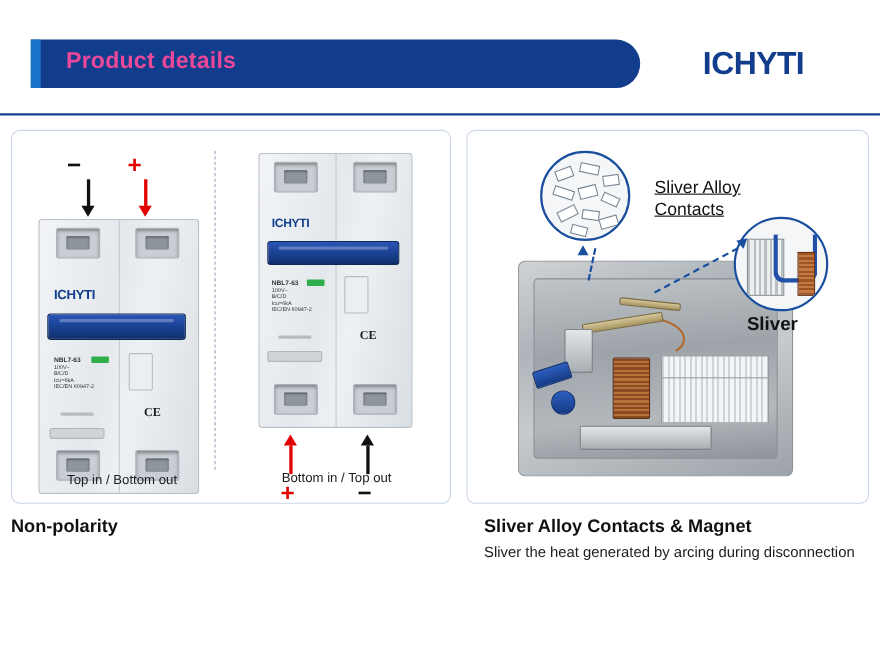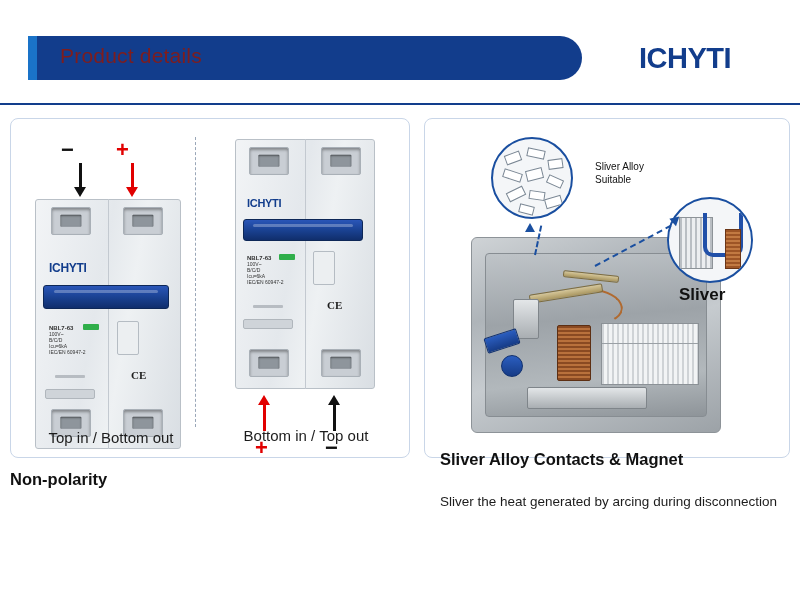--- a/index.html
+++ b/index.html
@@ -23,21 +23,21 @@
     position:absolute; left:28px; top:36px; width:554px; height:44px;
     background:#123d8c;
     border-radius: 0 22px 22px 0;
   }
   .header-accent {
     position:absolute; left:28px; top:36px; width:9px; height:44px;
     background:#1a73c8;
   }
   .header-title {
     position:absolute; left:60px; top:44px;
-    font-size:21px; font-weight:normal; color:#7f1d1d;
+    font-size:21px; font-weight:bold; color:#ec4899;
     letter-spacing:0.2px;
   }
   .header-underline {
     position:absolute; left:0; top:103px; width:800px; height:2px;
     background:#123d8c;
   }
   .logo-box {
     position:absolute; left:596px; top:34px; width:178px; height:48px;
     background:#ffffff;
     display:flex; align-items:center; justify-content:center;
@@ -143,21 +143,21 @@
     position:absolute; width:0; height:0;
     border-left:6px solid transparent; border-right:6px solid transparent;
     border-bottom:10px solid currentColor;
   }
   .sign {
     position:absolute; font-weight:bold; font-family:"Liberation Sans", sans-serif;
   }
   
   .img-caption {
     position:absolute;
-    font-size:15px; color:#1c1c1c;
+    font-size:12px; color:#1c1c1c;
     font-family:"Liberation Sans", sans-serif;
     text-align:center;
   }
   
   .blk-title {
     position:absolute; font-size:16.5px; font-weight:bold; color:#111;
   }
   .blk-body {
     position:absolute; font-size:13.5px; color:#1c1c1c; line-height:1.45;
   }
@@ -209,21 +209,21 @@
     position:absolute; border-radius:50%;
     border:2px solid #1a4fa0;
     background:#f4f6f8;
     overflow:hidden;
   }
   #bubble-contacts { left:490px; top:136px; width:80px; height:80px; }
   #bubble-magnet   { left:666px; top:196px; width:84px; height:84px; }
   .callout-label {
     position:absolute; color:#111; font-family:"Liberation Sans", sans-serif;
   }
-  #label-contacts { left:594px; top:164px; font-size:10px; line-height:1.25; }
+  #label-contacts { left:594px; top:164px; font-size:16px; line-height:1.25;text-decoration:underline; }
   #label-magnet   { left:678px; top:282px; font-size:17px; font-weight:bold; }
   .dash-line {
     position:absolute; border-top:2px dashed #1a4fa0; transform-origin:left center;
   }
   .dash-arrow{
     position:absolute; width:0;height:0;
     border-left:5px solid transparent;border-right:5px solid transparent;
     border-bottom:9px solid #1a4fa0;
   }
   .chip {
@@ -393,37 +393,37 @@
         <div class="chip" style="left:33px; top:30px; width:17px;height:11px; transform:rotate(-14deg);"></div>
         <div class="chip" style="left:54px; top:38px; width:16px;height:9px; transform:rotate(24deg);"></div>
         <div class="chip" style="left:14px; top:50px; width:18px;height:10px; transform:rotate(-26deg);"></div>
         <div class="chip" style="left:36px; top:52px; width:16px;height:9px; transform:rotate(8deg);"></div>
         <div class="chip" style="left:52px; top:58px; width:17px;height:10px; transform:rotate(-16deg);"></div>
         <div class="chip" style="left:26px; top:66px; width:15px;height:9px; transform:rotate(14deg);"></div>
       </div>
 
       <div class="callout-label" id="label-contacts" style="left:170px; top:42px;">
         <div>Sliver Alloy</div>
-        <div>Suitable</div>
+        <div>Contacts</div>
       </div>
 
       <div class="dash-line" style="left:110px; top:135px; width:30px; transform:rotate(-78deg);"></div>
       <div class="dash-arrow" style="left:100px; top:104px;"></div>
 
       <div class="bubble" id="bubble-magnet" style="left:242px; top:78px; width:86px; height:86px;">
         <div class="mag-fins" style="left:10px; top:18px; width:34px; height:52px;"></div>
         <div class="mag-u" style="left:34px; top:14px; width:40px; height:44px;"></div>
         <div class="mag-coil" style="left:56px; top:30px; width:16px; height:40px;"></div>
       </div>
 
       <div class="callout-label" id="label-magnet" style="left:254px; top:166px;">Sliver</div>
 
       <div class="dash-line" style="left:170px; top:146px; width:86px; transform:rotate(-28deg);"></div>
       <div class="dash-arrow" style="left:246px; top:96px; transform:rotate(48deg);"></div>
     </div>
   </div>
 
   <div class="blk-title" style="left:10px; top:470px;">Non-polarity</div>
 
-  <div class="blk-title" style="left:440px; top:450px;">Sliver Alloy Contacts &amp; Magnet</div>
+  <div class="blk-title" style="left:440px; top:470px;">Sliver Alloy Contacts &amp; Magnet</div>
   <div class="blk-body" style="left:440px; top:492px; width:350px;">Sliver the heat generated by arcing during disconnection</div>
 
 </div>
 
 </body></html>

